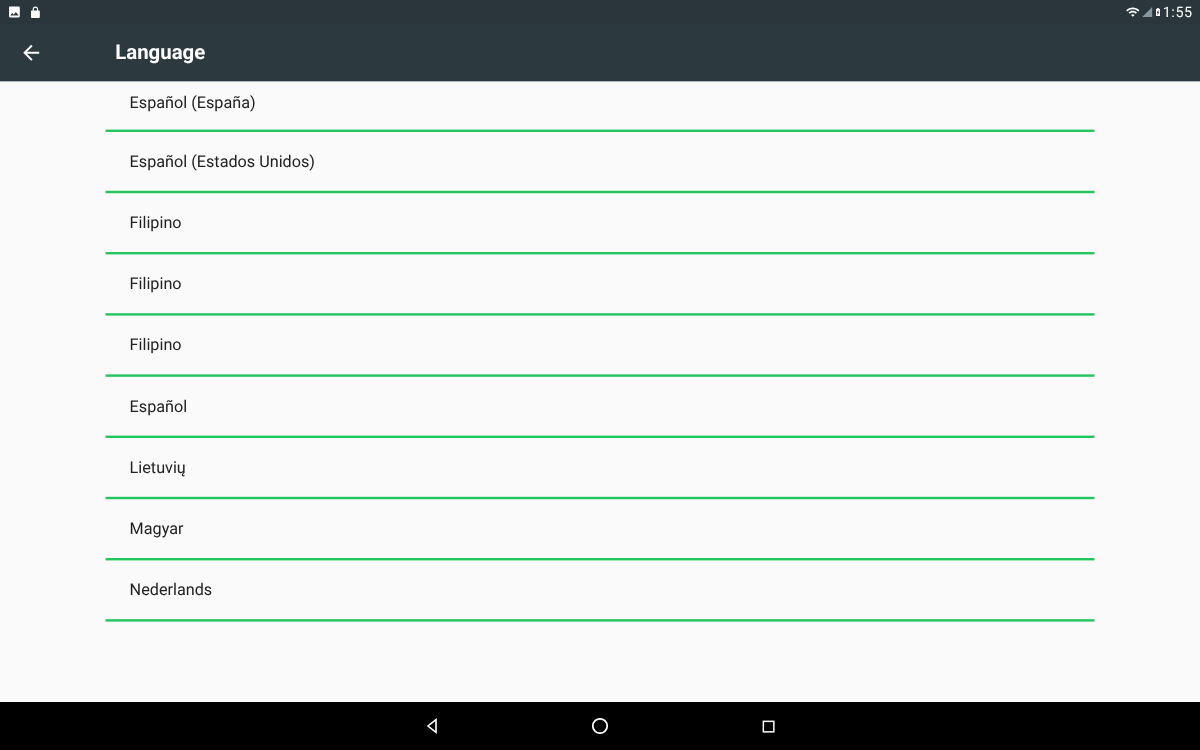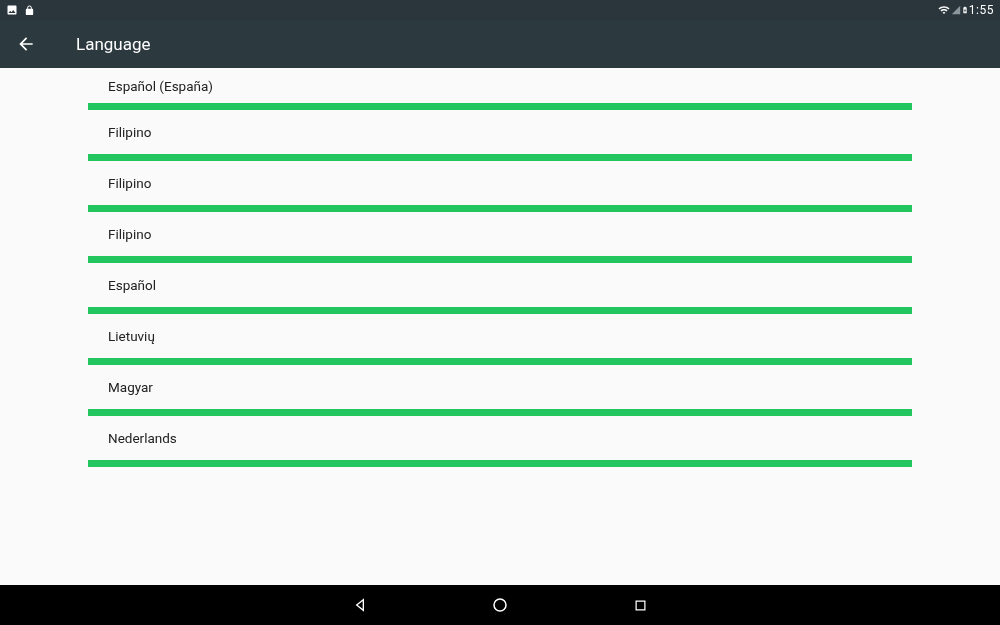--- a/index.html
+++ b/index.html
@@ -47,42 +47,42 @@
     }
     .app-bar .back {
       width: 48px;
       display: flex;
       align-items: center;
       justify-content: flex-start;
       cursor: pointer;
     }
     .app-bar .title {
       font-size: 17px;
-      font-weight: 400;
-      margin-left: 12px;
+      font-weight: 700;
+      margin-left: 32px;
     }
     .content {
       position: absolute;
       top: 68px;
       bottom: 40px;
       left: 0;
       right: 0;
       overflow: hidden;
       background: #fafafa;
     }
     .list {
       width: 824px;
       margin: 0 auto;
     }
     .list-item {
       height: 51px;
       display: flex;
       align-items: center;
       padding-left: 20px;
-      border-bottom: 7px solid #22c55e;
+      border-bottom: 2px solid #22c55e;
       font-size: 13.5px;
       color: #222;
       cursor: pointer;
     }
     .list-item:first-child {
       height: 42px;
       align-items: flex-start;
       padding-top: 10px;
     }
     .nav-bar {
@@ -153,20 +153,23 @@
   </div>
   <div class="title">Language</div>
 </div>
 
 <div class="content">
   <div class="list">
     <div class="list-item">
         <span>Español (España)</span>
       </div>
     <div class="list-item">
+        <span>Español (Estados Unidos)</span>
+      </div>
+    <div class="list-item">
         <span>Filipino</span>
       </div>
     <div class="list-item">
         <span>Filipino</span>
       </div>
     <div class="list-item">
         <span>Filipino</span>
       </div>
     <div class="list-item">
         <span>Español</span>

